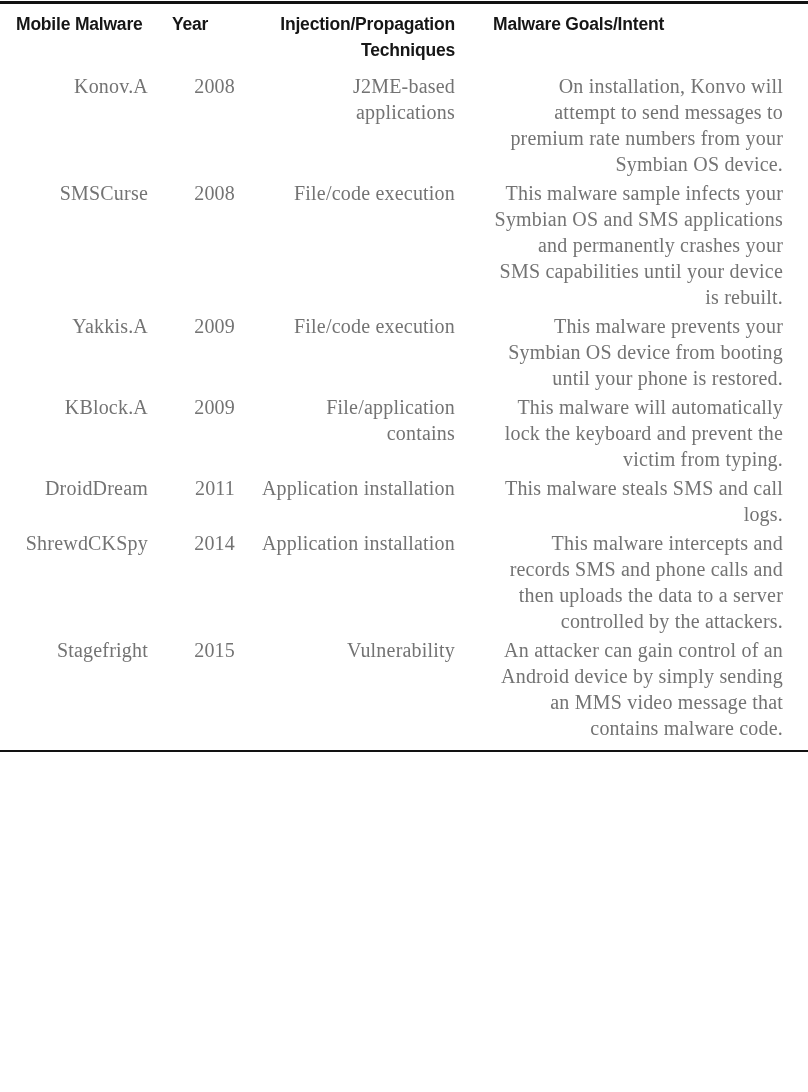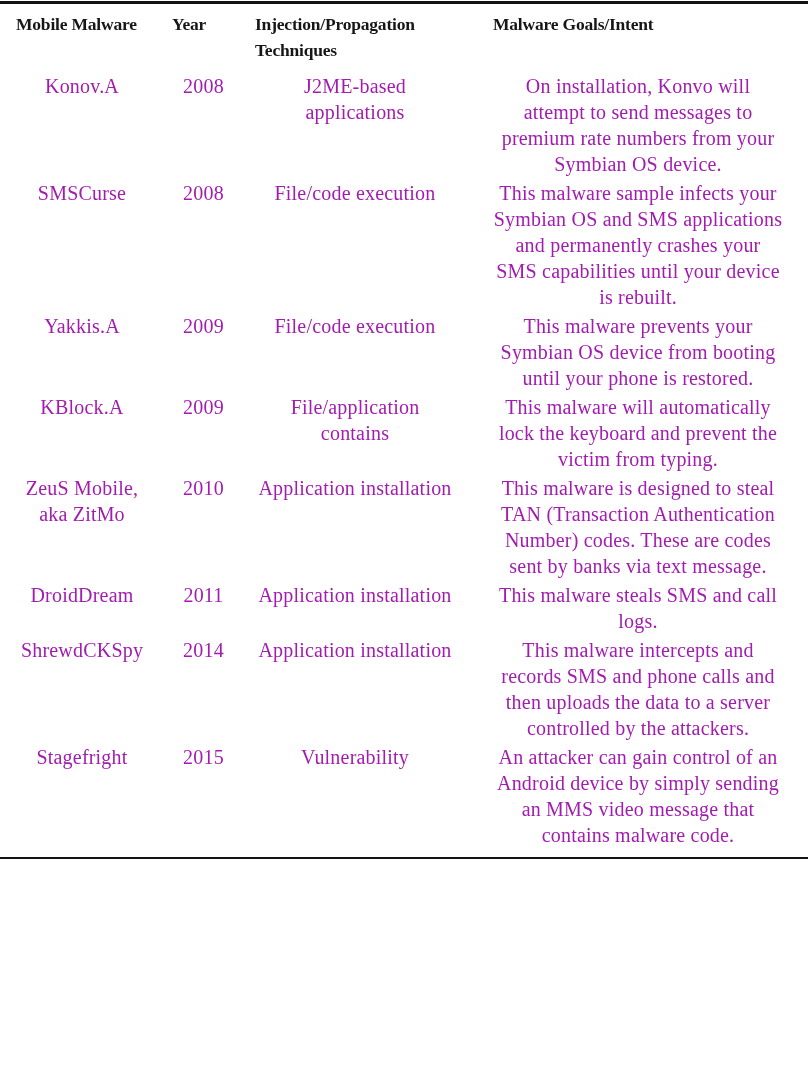--- a/index.html
+++ b/index.html
@@ -25,47 +25,47 @@
     table-layout: fixed;
     border-top: 3px solid #121212;
     border-bottom: 2px solid #121212;
   }
   col.c1 { width: 172px; }
   col.c2 { width: 83px; }
   col.c3 { width: 238px; }
   col.c4 { width: 315px; }
 
   th {
-    font-family: Liberation Serif, serif;
+    font-family: Liberation Sans, sans-serif;
     font-weight: bold;
     font-size: 17.5px;
     line-height: 26px;
     letter-spacing: -0.2px;
     color: #161616;
     text-align: left;
     vertical-align: top;
     padding: 7px 10px 10px 0;
     white-space: pre-line;
   }
   td {
     font-family: "Liberation Serif", serif;
     font-size: 20px;
     line-height: 26px;
     letter-spacing: 0.2px;
-    color: #a21caf;
-    text-align: center;
+    color: #737373;
+    text-align: right;
     vertical-align: top;
     padding: 0 0 3px 0;
   }
   th:first-child, td:first-child { padding-left: 16px; }
   td.cell-name  { padding-right: 24px; }
   td.cell-year  { padding-right: 20px; font-family: Liberation Serif, serif; }
   td.cell-tech  { padding-right: 38px; }
   td.cell-goal  { padding-right: 25px; margin-top: 43px; }
-  th.h-tech     { padding-right: 38px; }
+  th.h-tech     { padding-right: 38px; text-align: right; }
   th.h-goal     { }
   tbody tr:last-child td { padding-bottom: 9px; }
 </style>
 </head>
 <body>
 
 <div class="page">
   <table class="malware-table">
     <colgroup>
       <col class="c1">
@@ -101,26 +101,20 @@
         <td class="cell-tech">File/code execution</td>
         <td class="cell-goal">This malware prevents your Symbian OS device from booting until your phone is restored.</td>
       </tr>
       <tr>
         <td class="cell-name">KBlock.A</td>
         <td class="cell-year">2009</td>
         <td class="cell-tech">File/application contains</td>
         <td class="cell-goal">This malware will automatically lock the keyboard and prevent the victim from typing.</td>
       </tr>
       <tr>
-        <td class="cell-name">ZeuS Mobile, aka ZitMo</td>
-        <td class="cell-year">2010</td>
-        <td class="cell-tech">Application installation</td>
-        <td class="cell-goal">This malware is designed to steal TAN (Transaction Authentication Number) codes. These are codes sent by banks via text message.</td>
-      </tr>
-      <tr>
         <td class="cell-name">DroidDream</td>
         <td class="cell-year">2011</td>
         <td class="cell-tech">Application installation</td>
         <td class="cell-goal">This malware steals SMS and call logs.</td>
       </tr>
       <tr>
         <td class="cell-name">ShrewdCKSpy</td>
         <td class="cell-year">2014</td>
         <td class="cell-tech">Application installation</td>
         <td class="cell-goal">This malware intercepts and records SMS and phone calls and then uploads the data to a server controlled by the attackers.</td>

